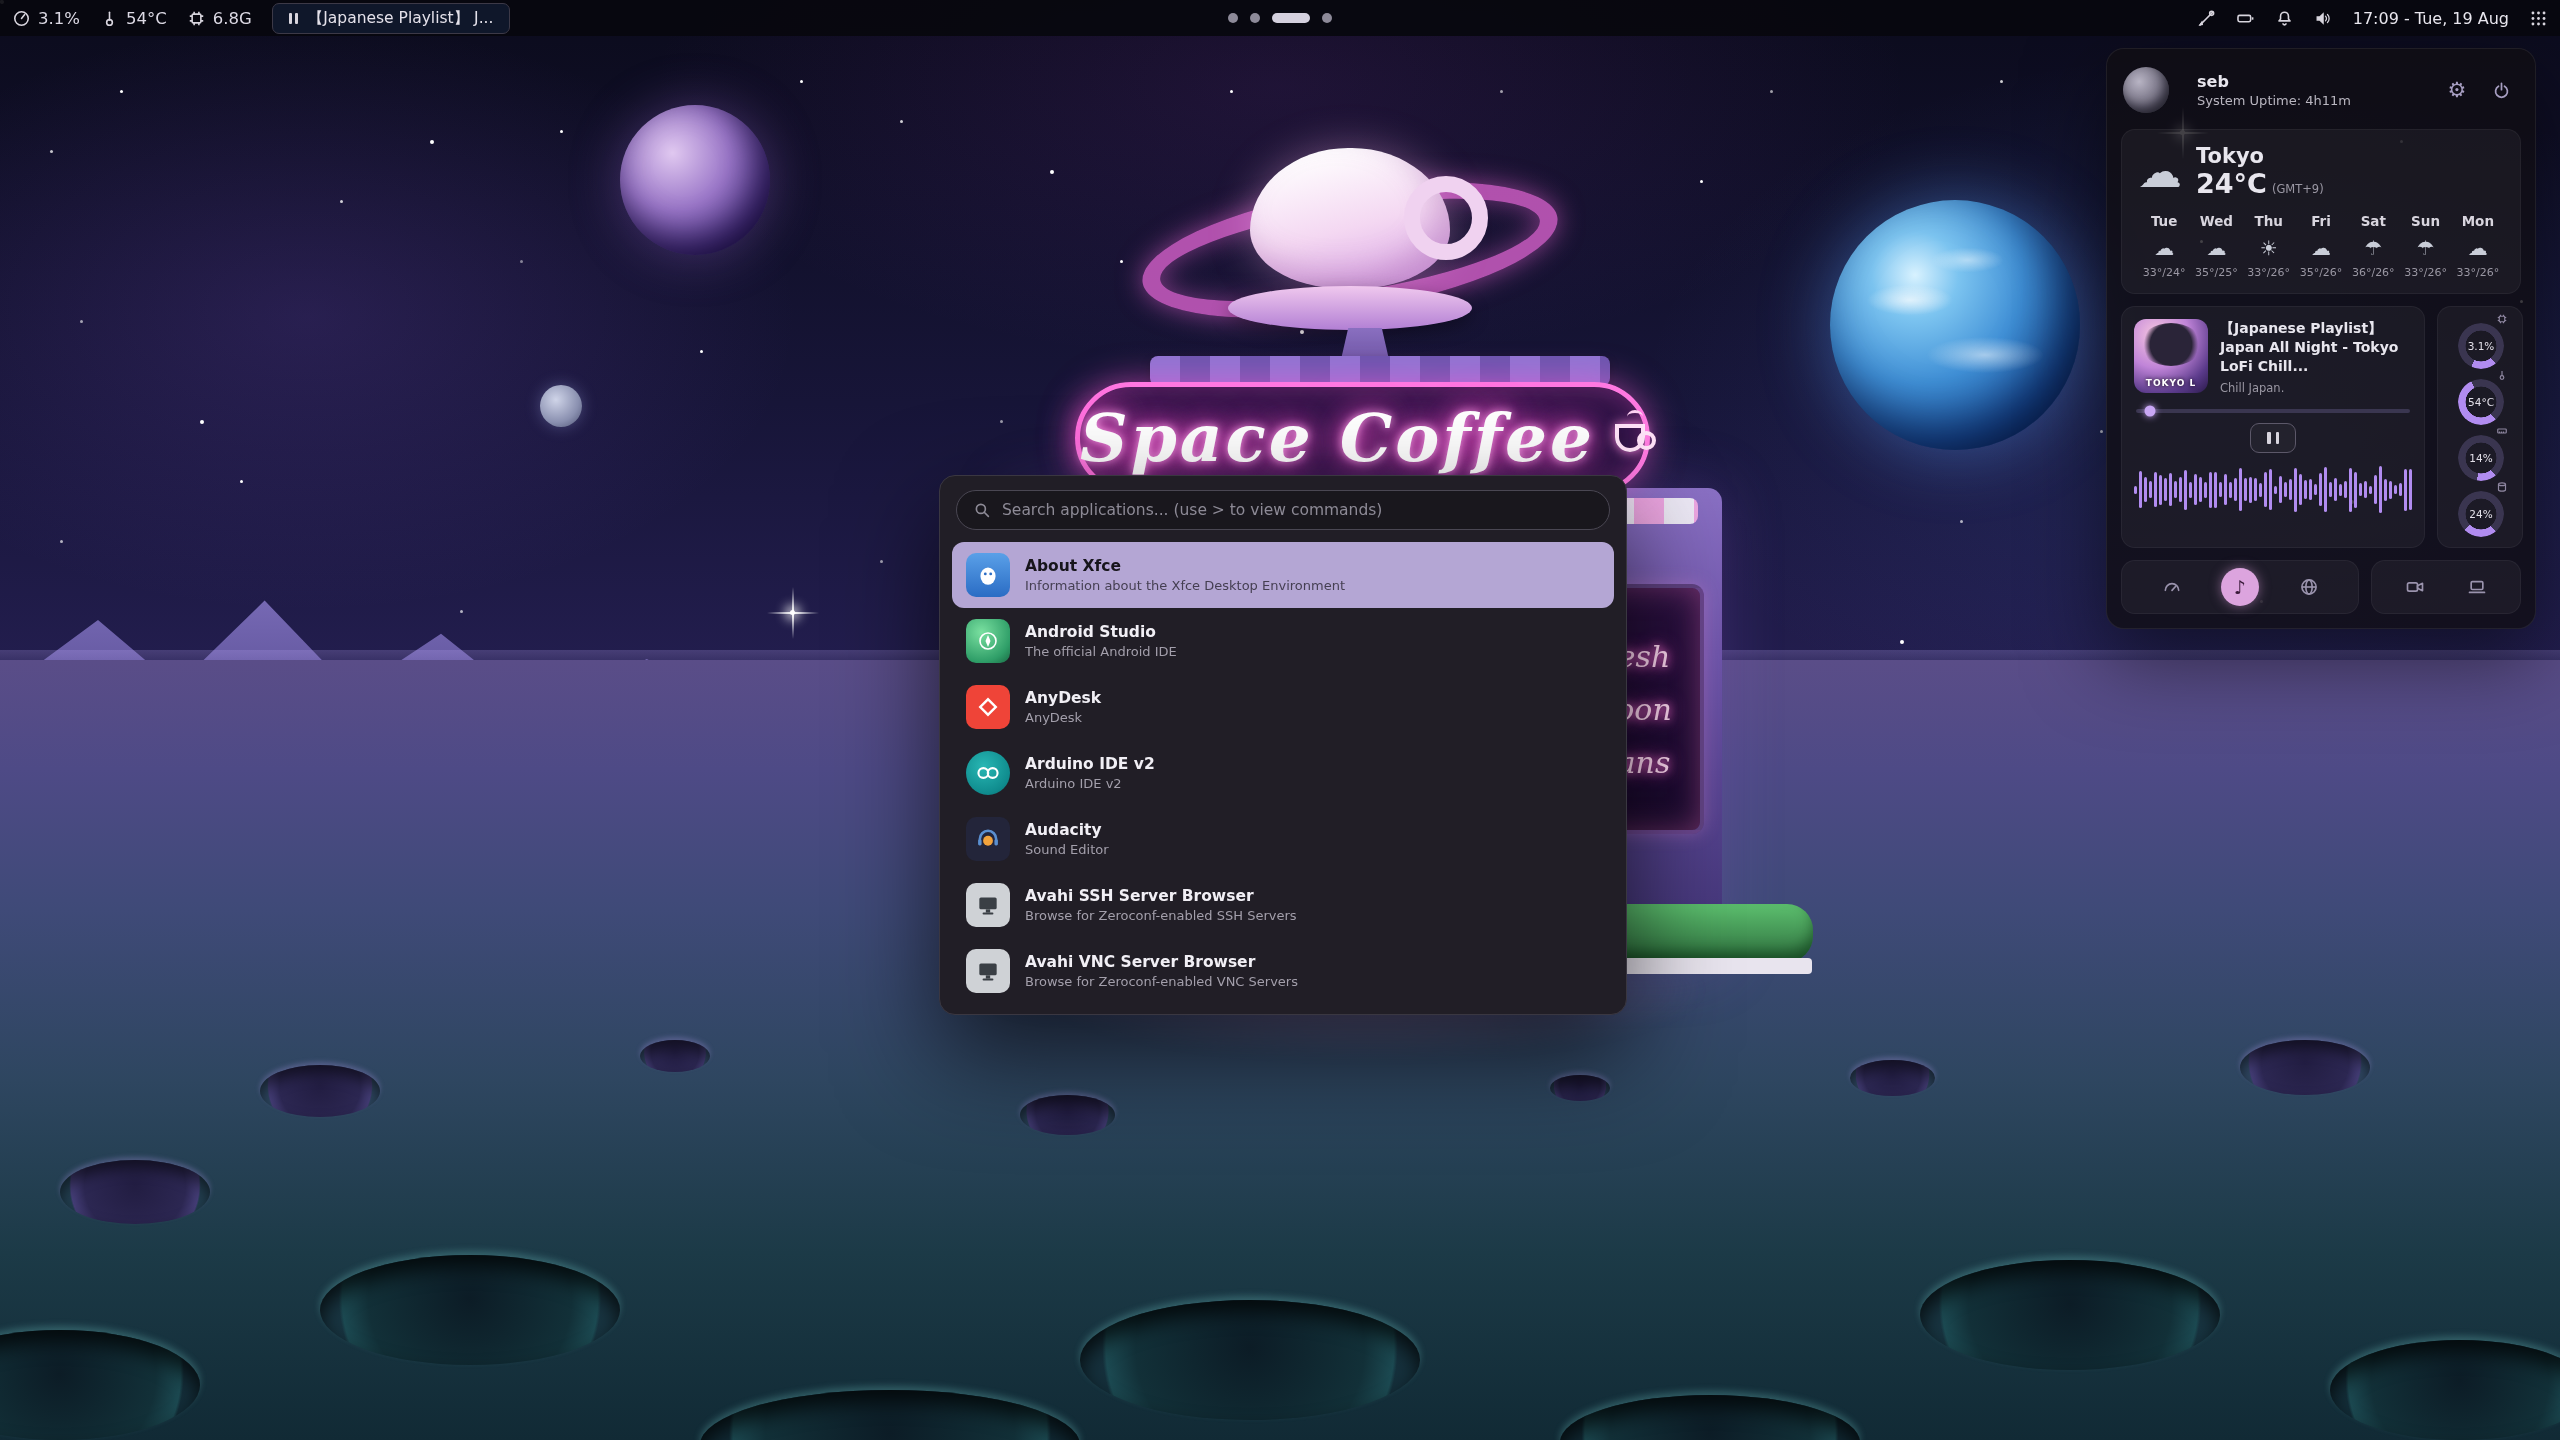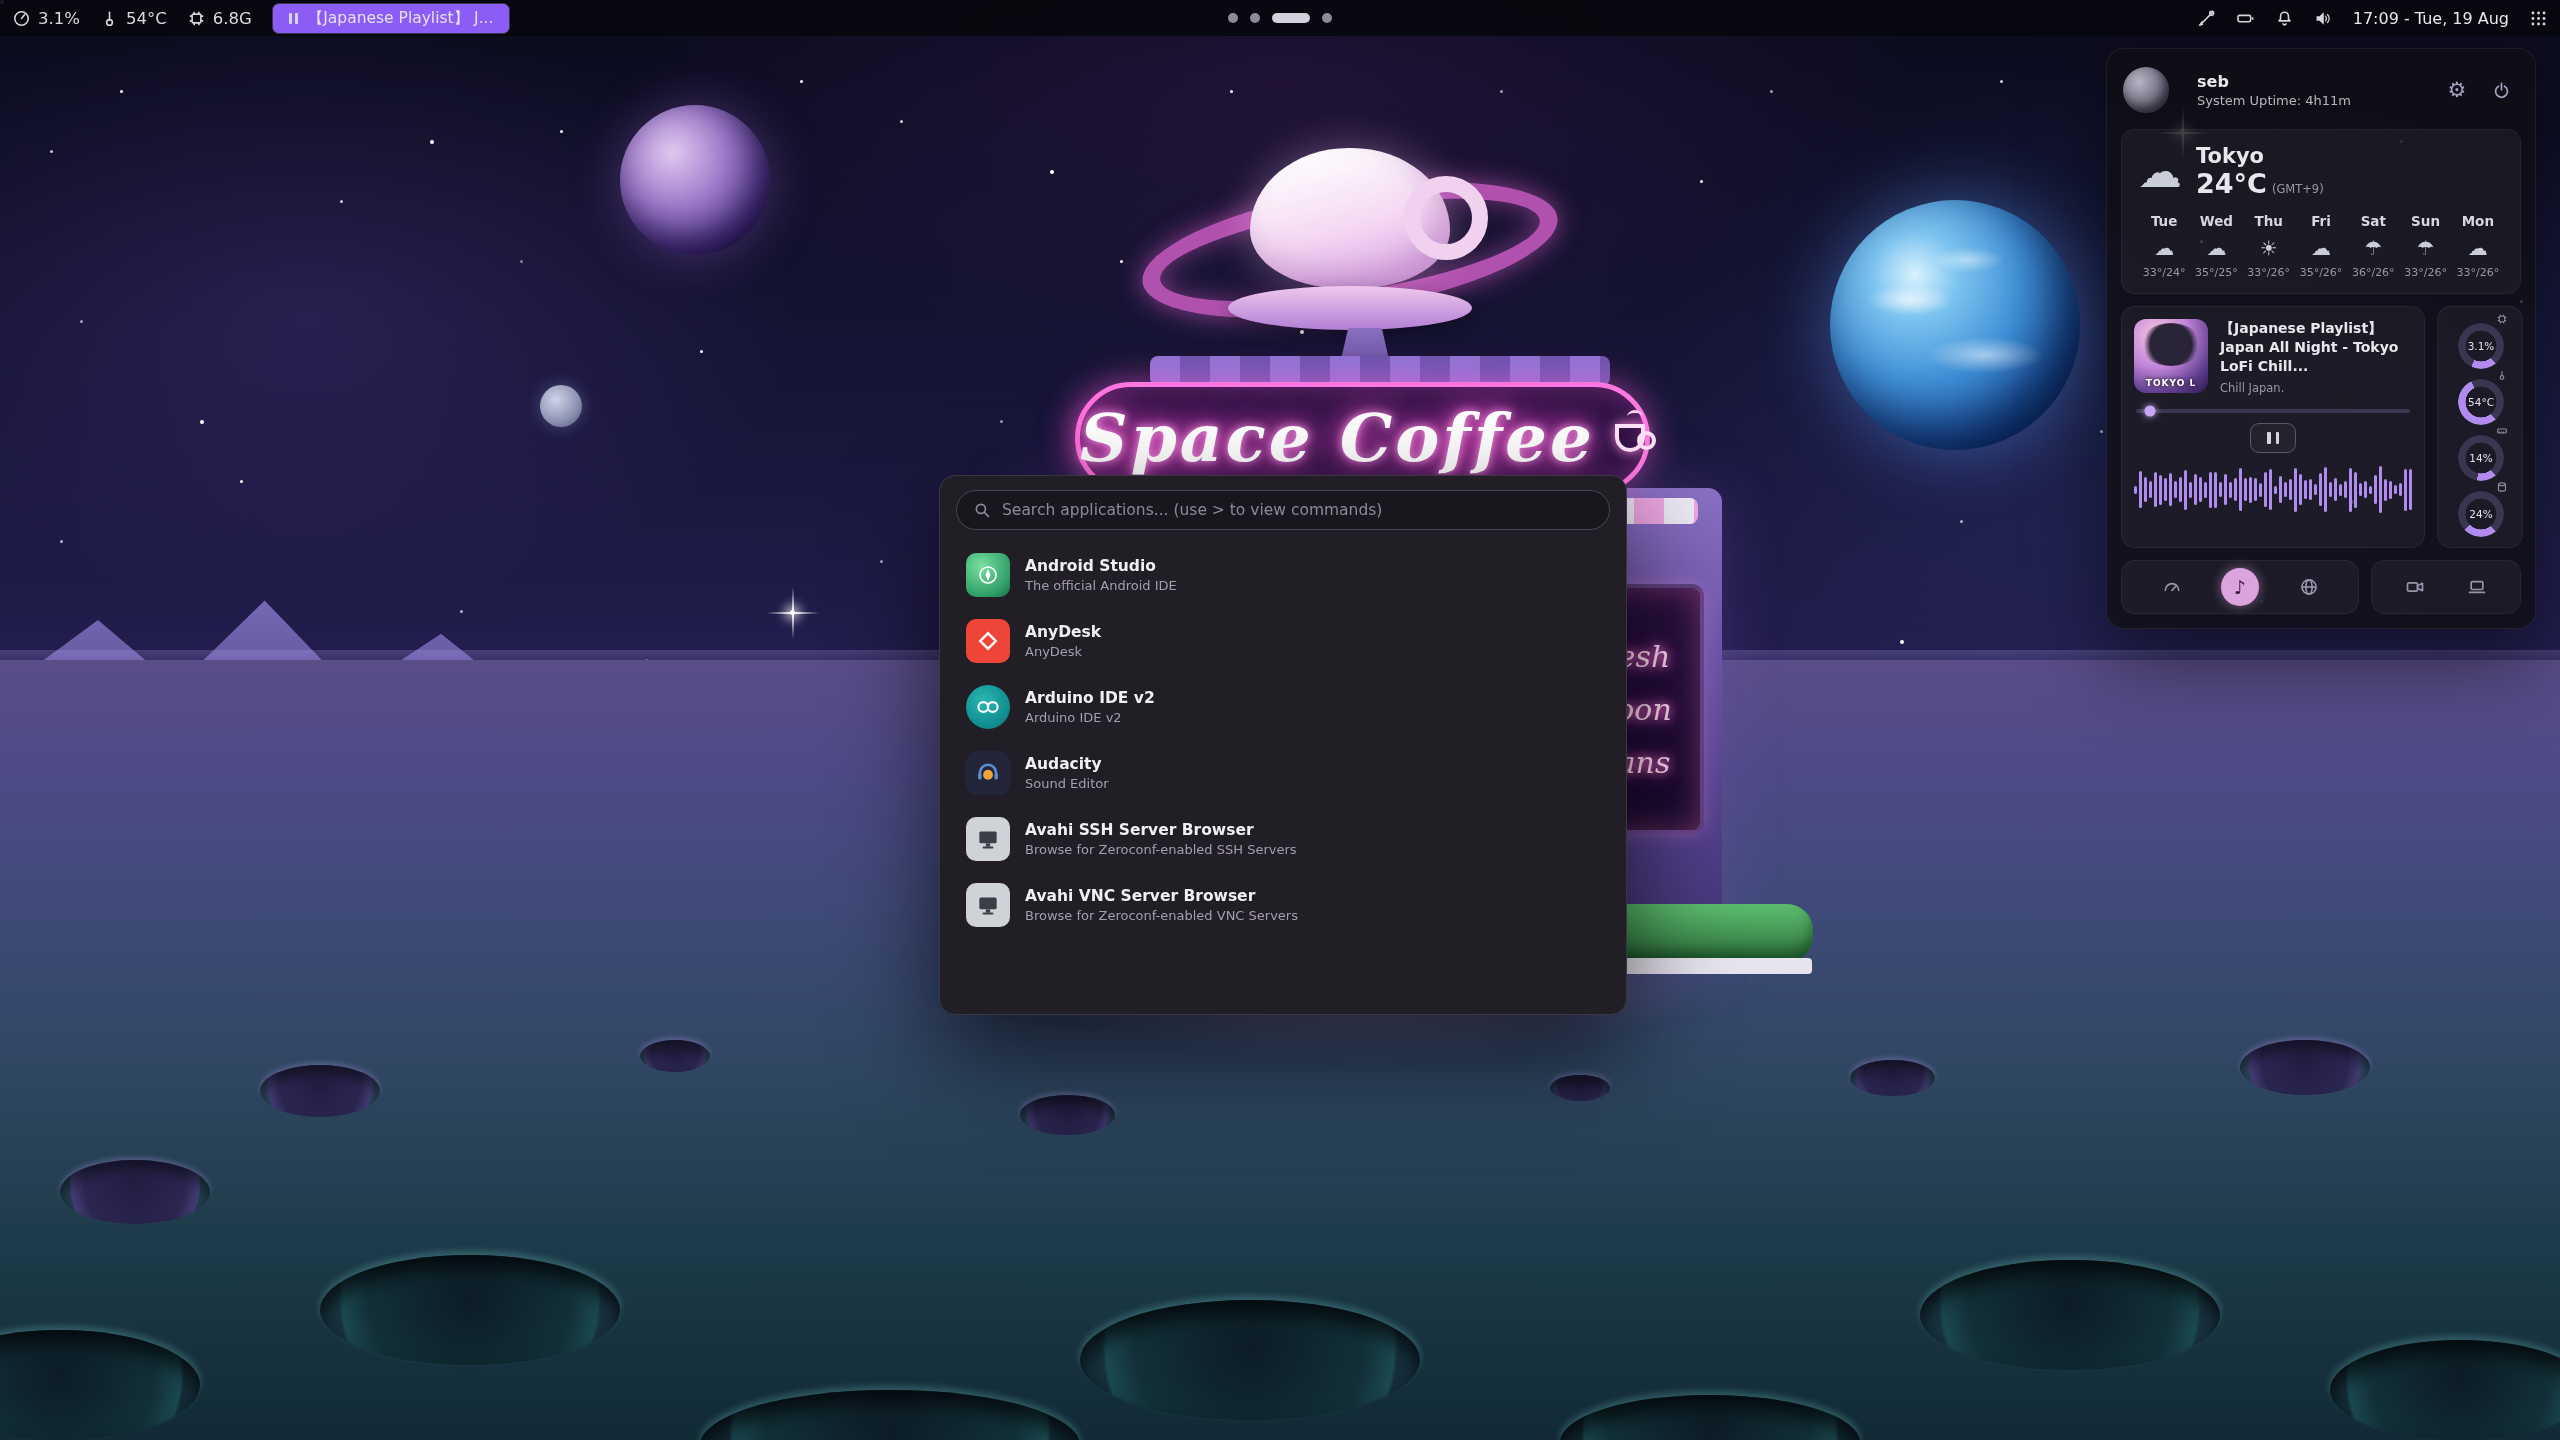--- a/index.html
+++ b/index.html
@@ -96,21 +96,21 @@
     text-shadow:0 0 8px #ff7ad8,0 0 18px #ff4fc8}
   .hedge{position:absolute;left:1598px;top:904px;width:215px;height:58px;border-radius:26px;
     background:linear-gradient(180deg,#5cbf6e,#2e6e3e);box-shadow:inset 0 -10px 14px rgba(0,40,10,.5)}
   .planter{position:absolute;left:1600px;top:958px;width:212px;height:16px;border-radius:4px;background:#e8e4ee}
 
   
   .topbar{position:absolute;top:0;left:0;right:0;height:36px;background:rgba(8,8,14,.93);display:flex;
     align-items:center;justify-content:space-between;padding:0 12px;z-index:40;font-size:16.5px}
   .tb-left,.tb-right{display:flex;align-items:center;gap:20px}
   .tb-item{display:flex;align-items:center;gap:7px;color:#dcd9e4}
-  .tb-pill{display:flex;align-items:center;gap:10px;background:#8b5cf6;border:1px solid #3c3947;border-radius:7px;
+  .tb-pill{display:flex;align-items:center;gap:10px;background:#0f172a;border:1px solid #3c3947;border-radius:7px;
     padding:4px 16px;font-size:15.5px;color:#e4e1ea;cursor:pointer}
   .pausebars{display:inline-flex;gap:3px}
   .pausebars i{width:3px;height:11px;background:#d8d5de;border-radius:1px}
   .ws{position:absolute;left:50%;top:0;height:36px;transform:translateX(-50%);display:flex;align-items:center;gap:12px;z-index:41}
   .ws .dot{width:10px;height:10px;border-radius:50%;background:#8d8a99}
   .ws .active{width:38px;height:10px;border-radius:6px;background:#d4d0de}
   .ticon{width:19px;height:19px}
   .tb-clock{font-size:16px;color:#e8e6ee}
 
   
@@ -324,20 +324,33 @@
 
 <div class="launcher">
   <div class="search">
     <svg width="18" height="18" viewBox="0 0 24 24" fill="none" stroke="#8d8a96" stroke-width="2.2" stroke-linecap="round">
         <circle cx="10.5" cy="10.5" r="6"></circle>
         <path d="M15 15l5.5 5.5"></path>
       </svg>
     <input type="text" placeholder="Search applications... (use &gt; to view commands)" style="">
   </div>
 
+  <div class="row selected">
+    <div class="appicon ic-xfce">
+      <svg width="26" height="26" viewBox="0 0 24 24">
+          <ellipse cx="12" cy="13" rx="7" ry="8" fill="#fff"></ellipse>
+          <circle cx="9.5" cy="11" r="1.3" fill="#2a6cc4"></circle>
+          <circle cx="14.5" cy="11" r="1.3" fill="#2a6cc4"></circle>
+        </svg>
+    </div>
+    <div class="rowtext">
+      <div class="rowname">About Xfce</div>
+      <div class="rowdesc">Information about the Xfce Desktop Environment</div>
+    </div>
+  </div>
 
   <div class="row">
     <div class="appicon ic-android">
       <svg width="24" height="24" viewBox="0 0 24 24">
           <circle cx="12" cy="12" r="8" fill="none" stroke="#fff" stroke-width="1.6"></circle>
           <path d="M12 6l2.5 6-2.5 6-2.5-6z" fill="#fff"></path>
         </svg>
     </div>
     <div class="rowtext">
       <div class="rowname">Android Studio</div>

